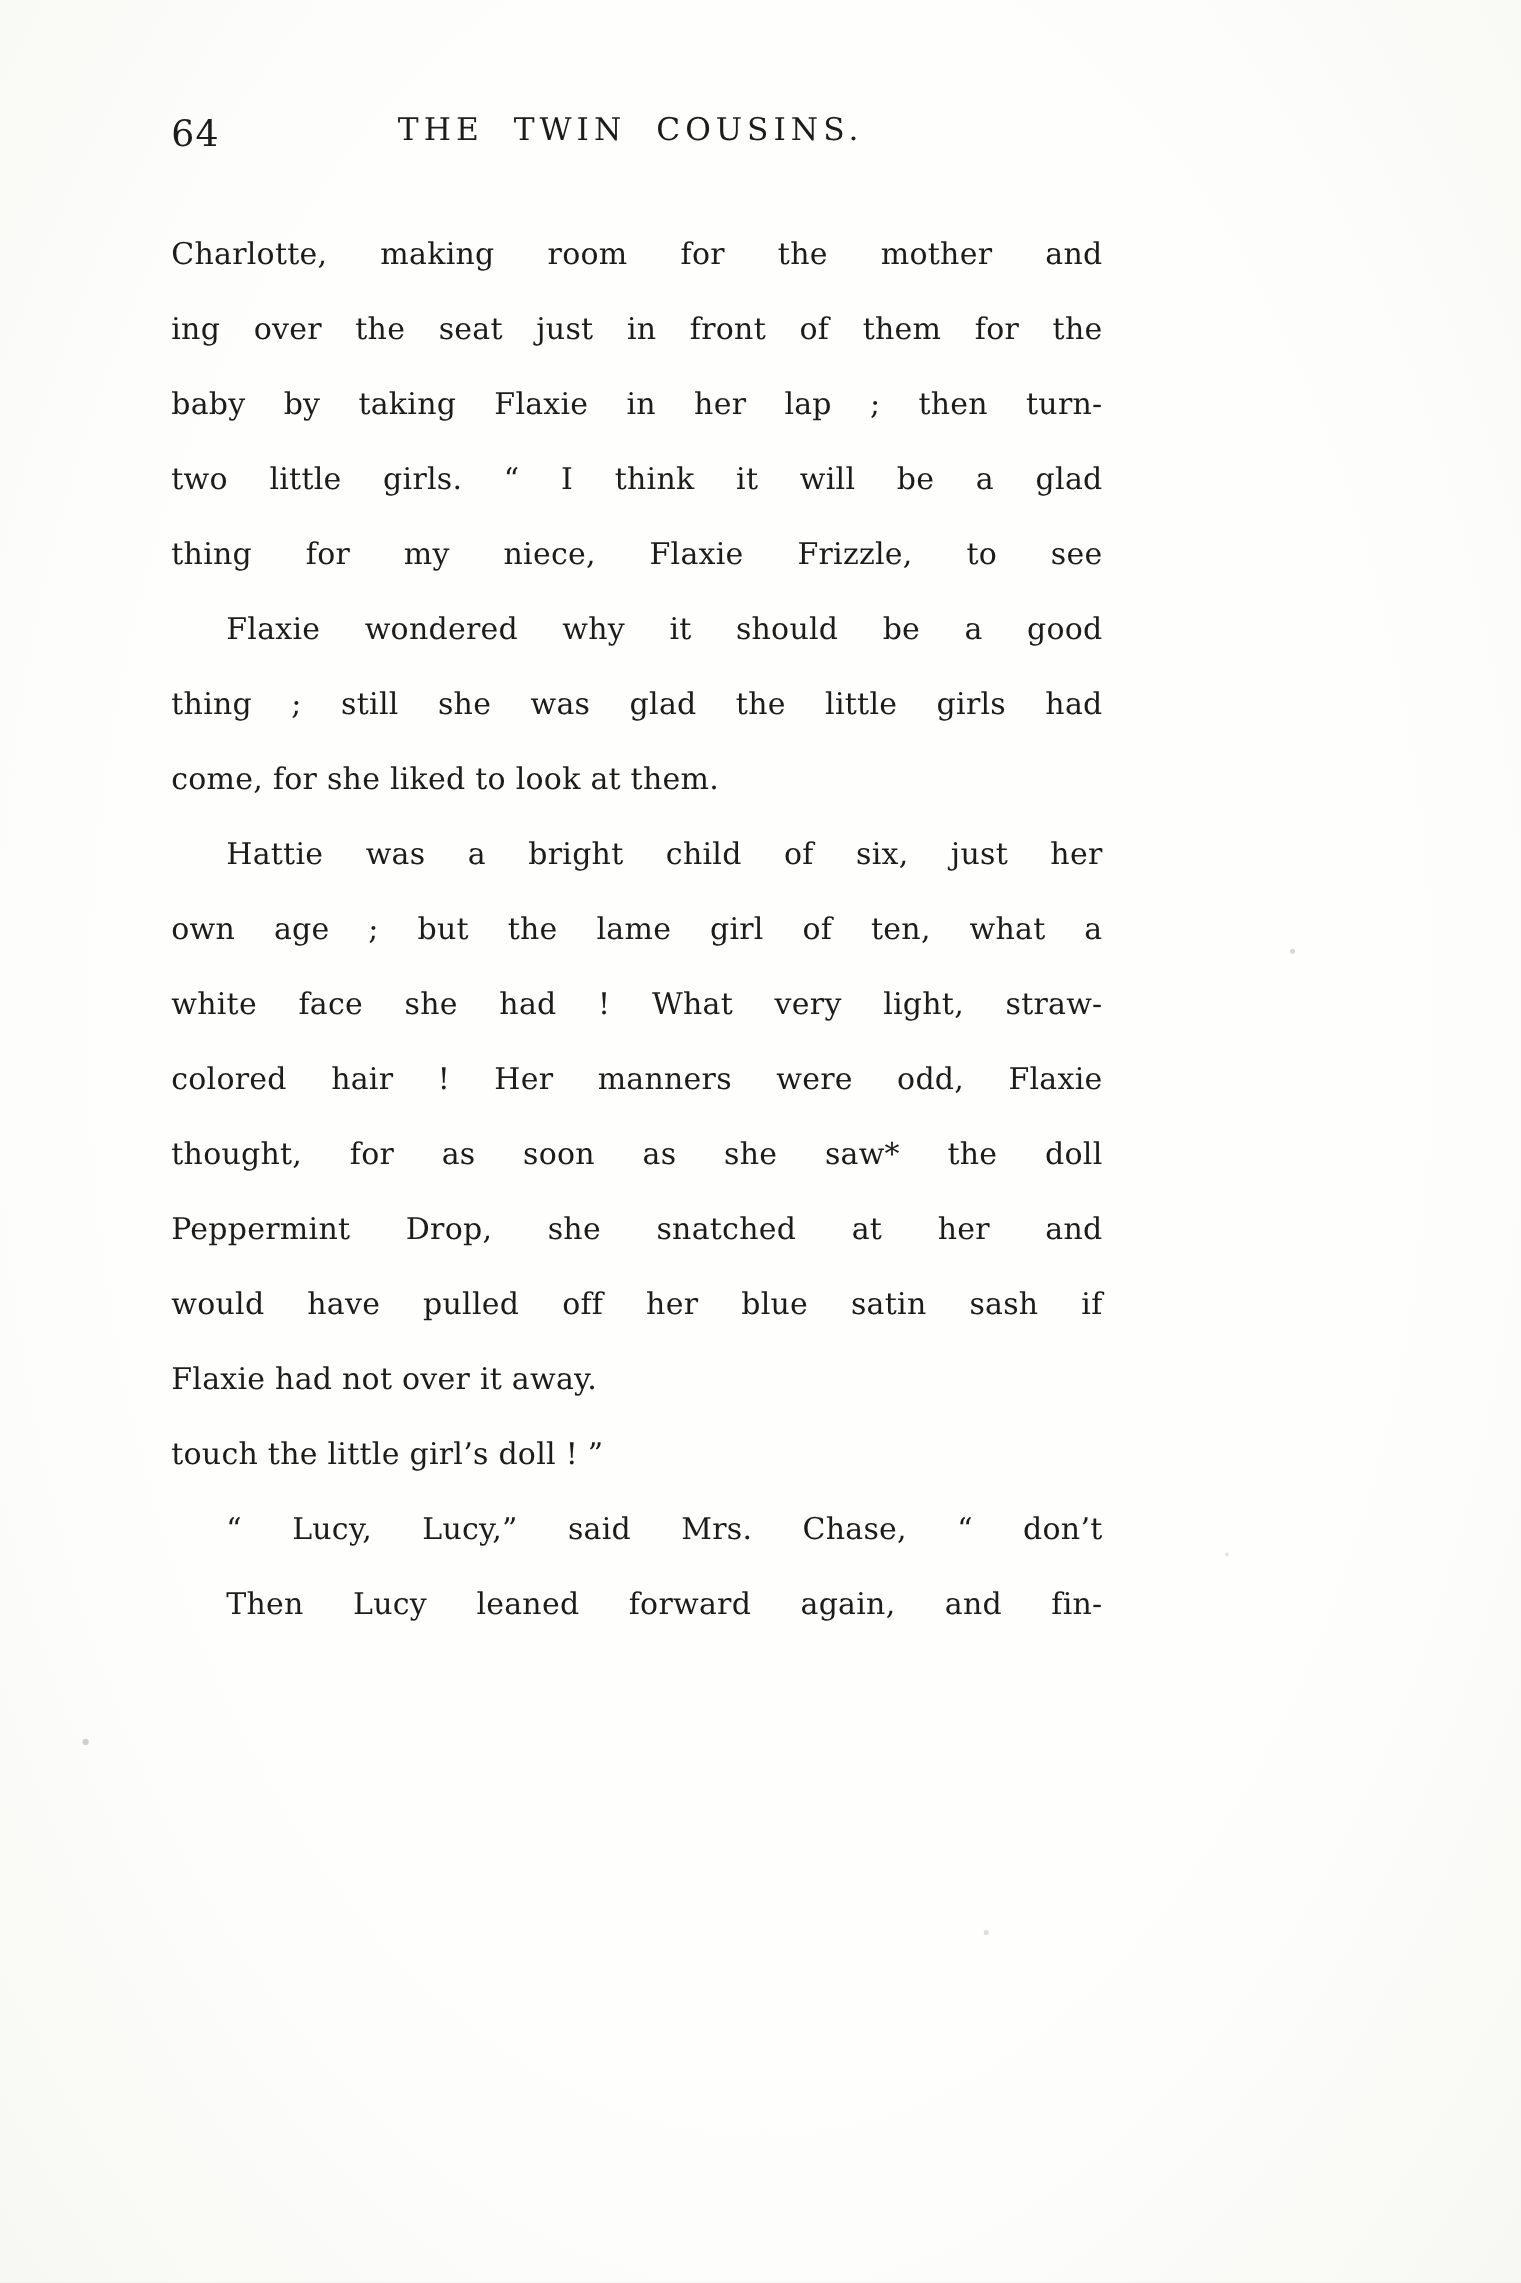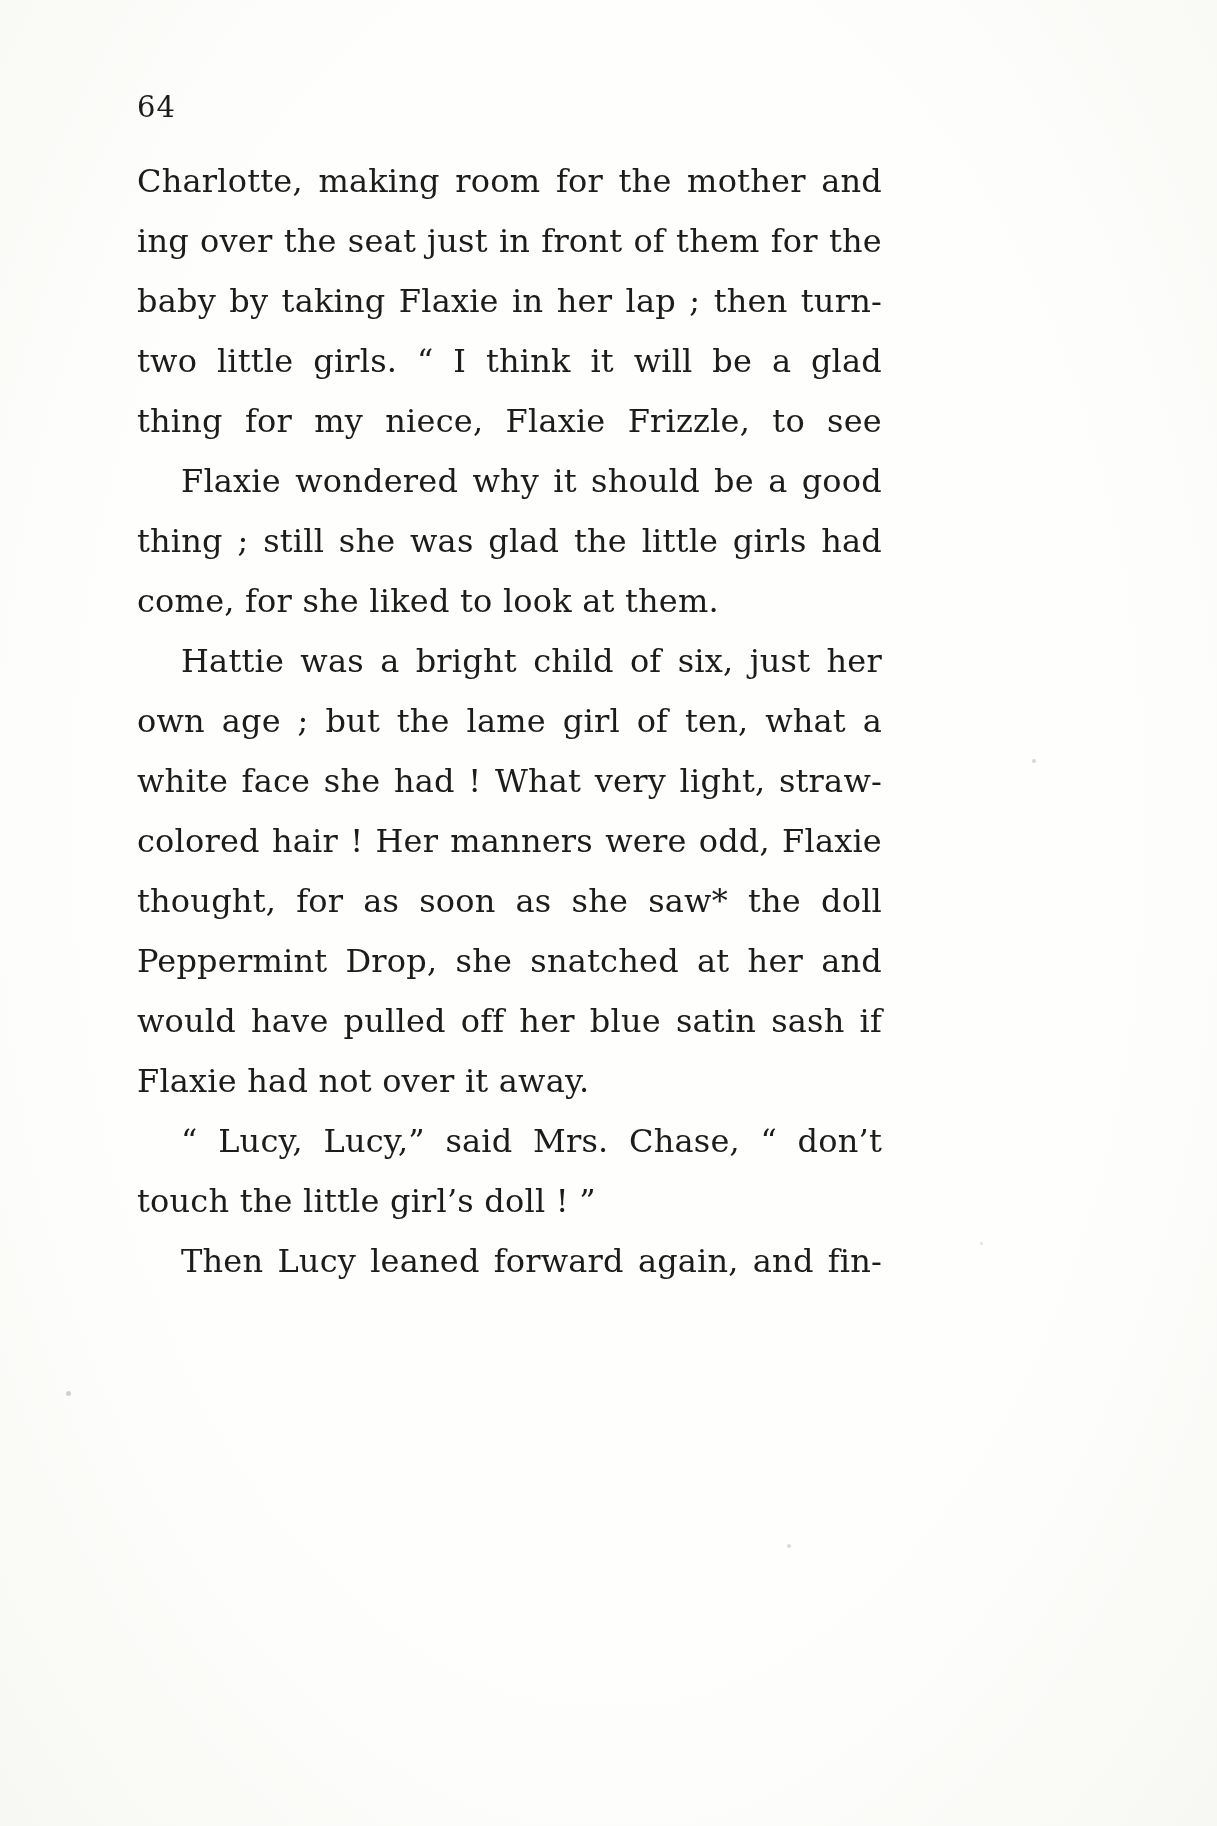--- a/index.html
+++ b/index.html
@@ -32,23 +32,23 @@
     display: block;
     text-align: center;
     font-size: 25px;
     letter-spacing: 4px;
     word-spacing: 12px;
     padding-right: 10px;
   }
   .text-block {
     position: absolute;
     left: 137px;
-    top: 151px;
+    top: 173px;
     width: 745px;
-    font-size: 32px;
+    font-size: 24px;
     line-height: 60px;
   }
   .line {
     text-align: justify;
     text-align-last: justify;
     letter-spacing: 0.2px;
   }
   .line.end { text-align-last: left; }
   .line.indent { text-indent: 44px; }
   .speck {
@@ -56,39 +56,40 @@
     border-radius: 50%;
     background: #8f8f89;
   }
 </style>
 </head>
 <body>
 
 <div class="page">
   <div class="header-row">
     <span class="pagenum">64</span>
+    <span class="running-title">THE TWIN COUSINS.</span>
   </div>
   <div class="text-block">
       <div class="line">Charlotte, making room for the mother and</div>
       <div class="line">ing over the seat just in front of them for the</div>
       <div class="line">baby by taking Flaxie in her lap ; then turn-</div>
       <div class="line">two little girls. “ I think it will be a glad</div>
       <div class="line">thing for my niece, Flaxie Frizzle, to see</div>
       <div class="line indent">Flaxie wondered why it should be a good</div>
       <div class="line">thing ; still she was glad the little girls had</div>
       <div class="line end">come, for she liked to look at them.</div>
       <div class="line indent">Hattie was a bright child of six, just her</div>
       <div class="line">own age ; but the lame girl of ten, what a</div>
       <div class="line">white face she had ! What very light, straw-</div>
       <div class="line">colored hair ! Her manners were odd, Flaxie</div>
       <div class="line">thought, for as soon as she saw* the doll</div>
       <div class="line">Peppermint Drop, she snatched at her and</div>
       <div class="line">would have pulled off her blue satin sash if</div>
       <div class="line end">Flaxie had not over it away.</div>
+      <div class="line end">touch the little girl’s doll ! ”</div>
       <div class="line indent">“ Lucy, Lucy,” said Mrs. Chase, “ don’t</div>
-      <div class="line end">touch the little girl’s doll ! ”</div>
       <div class="line indent">Then Lucy leaned forward again, and fin-</div>
     </div>
 <div class="speck" style="left: 1032px; top: 759px; width: 4px; height: 4px; opacity: 0.35;"></div>
     <div class="speck" style="left: 66px; top: 1391px; width: 5px; height: 5px; opacity: 0.4;"></div>
     <div class="speck" style="left: 787px; top: 1544px; width: 4px; height: 4px; opacity: 0.3;"></div>
     <div class="speck" style="left: 980px; top: 1242px; width: 3px; height: 3px; opacity: 0.25;"></div>
   </div>
 
 </body></html>

